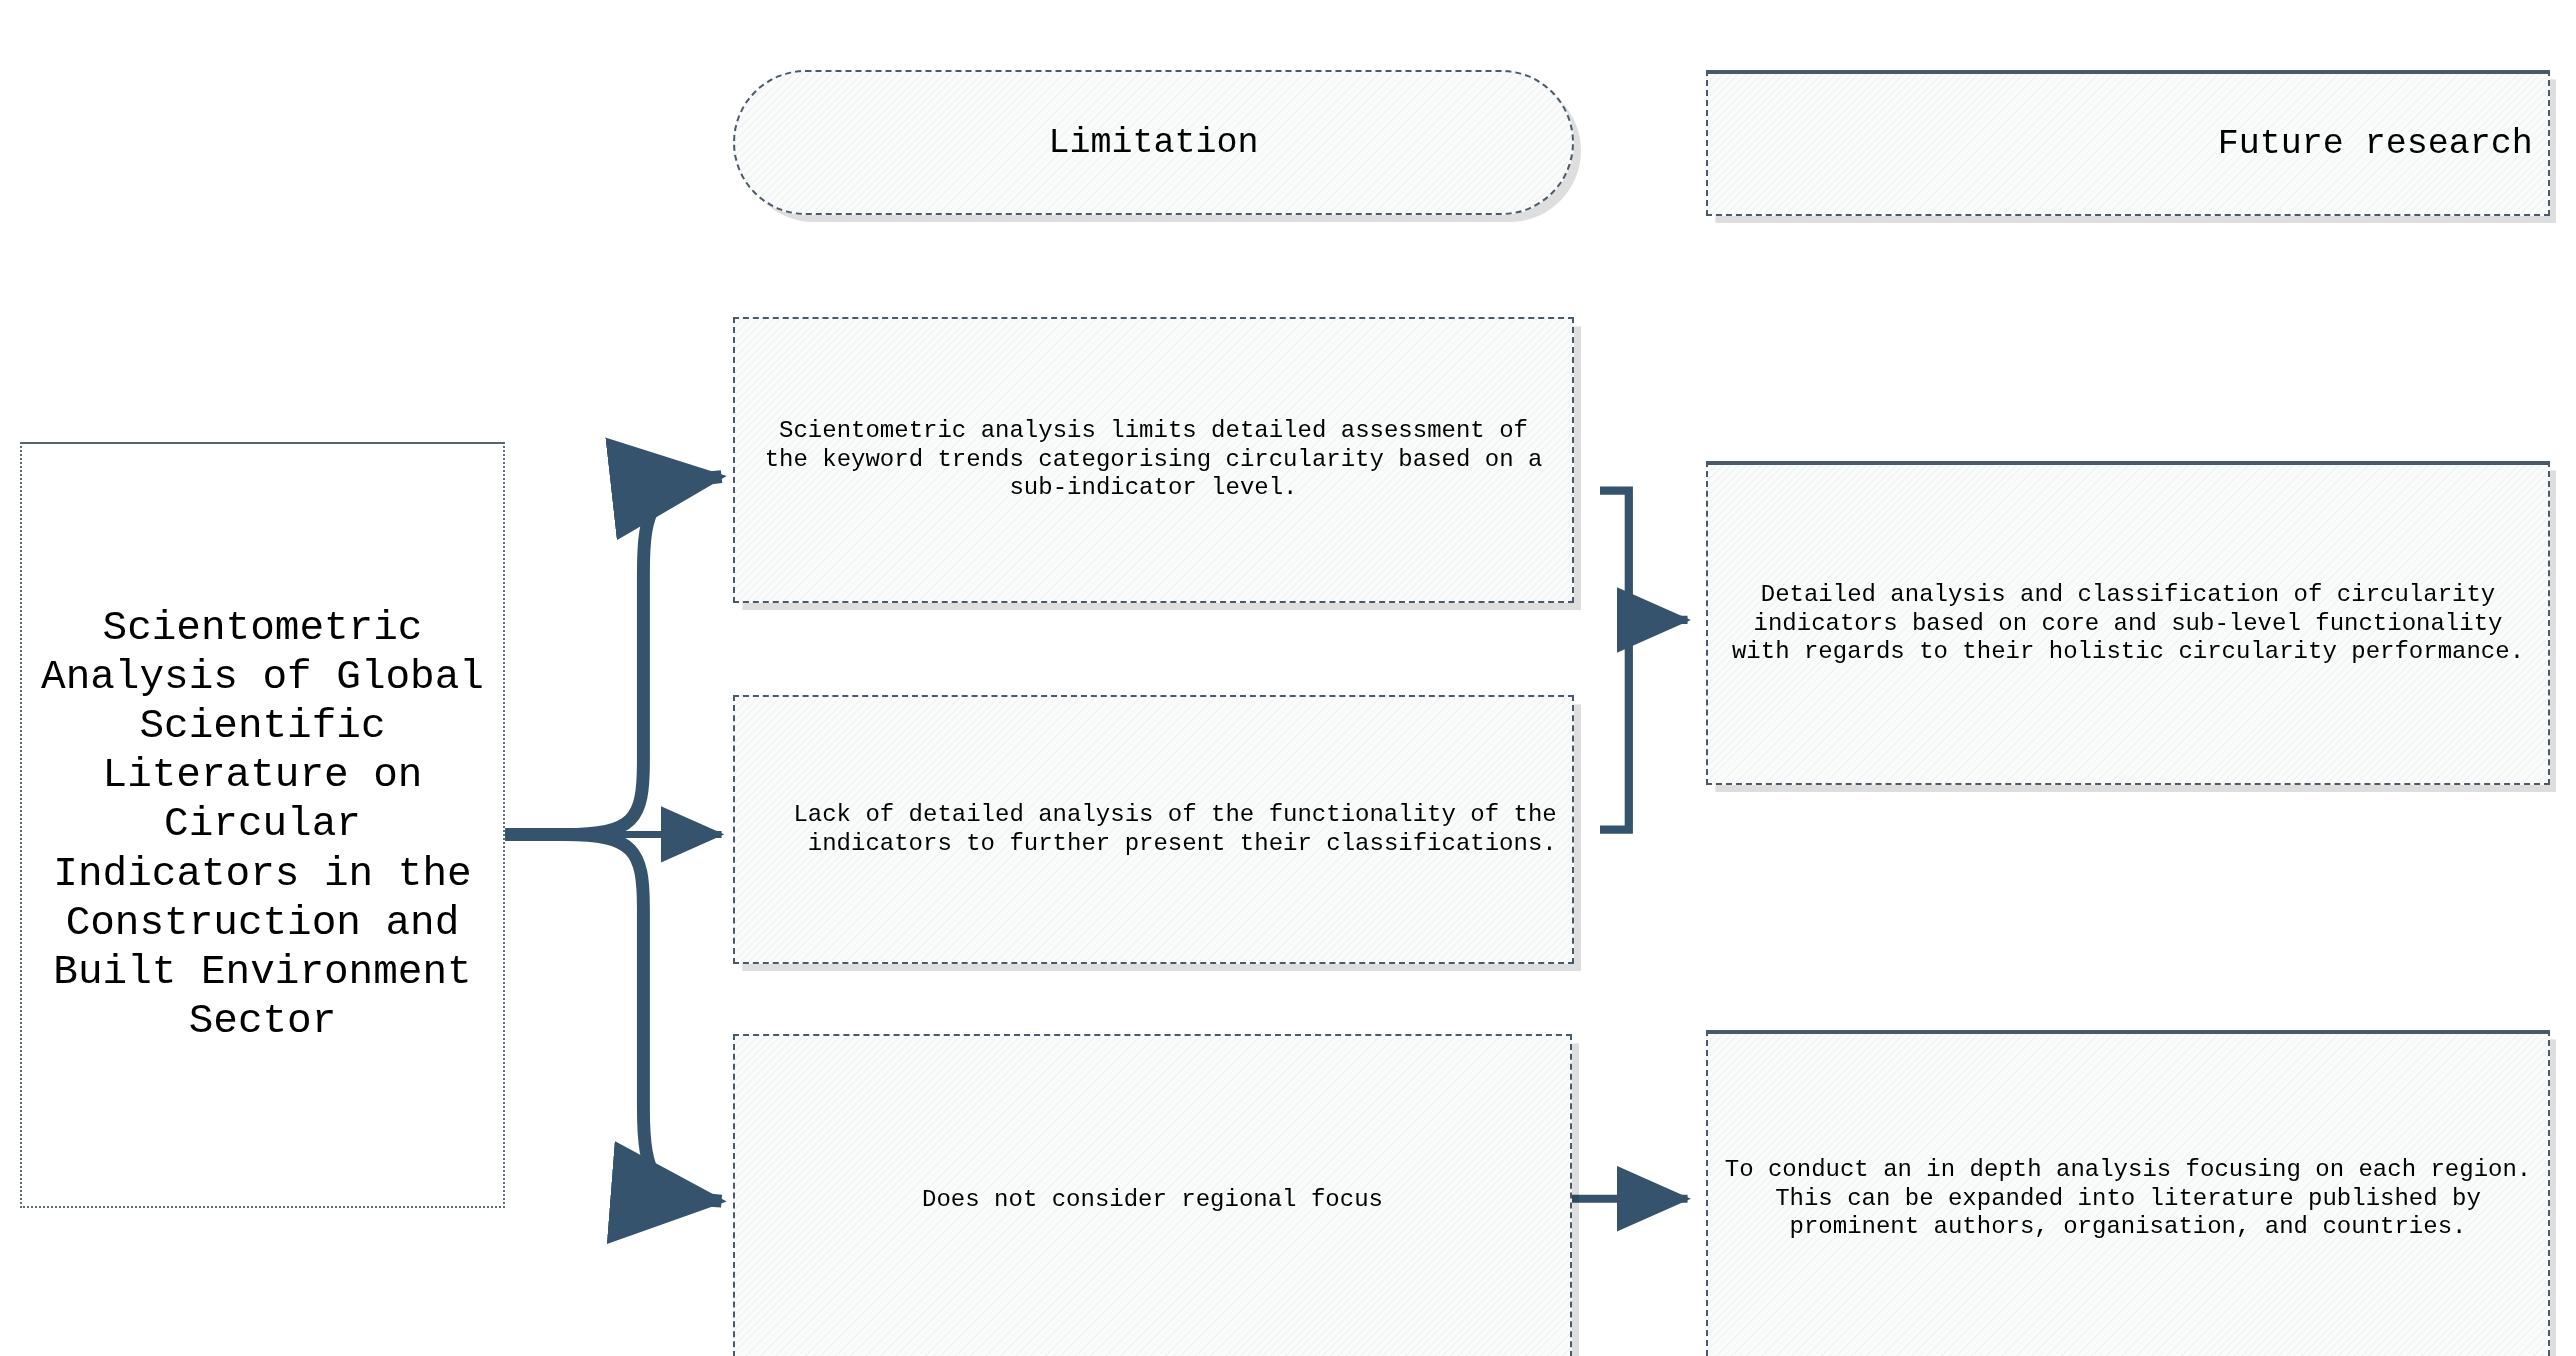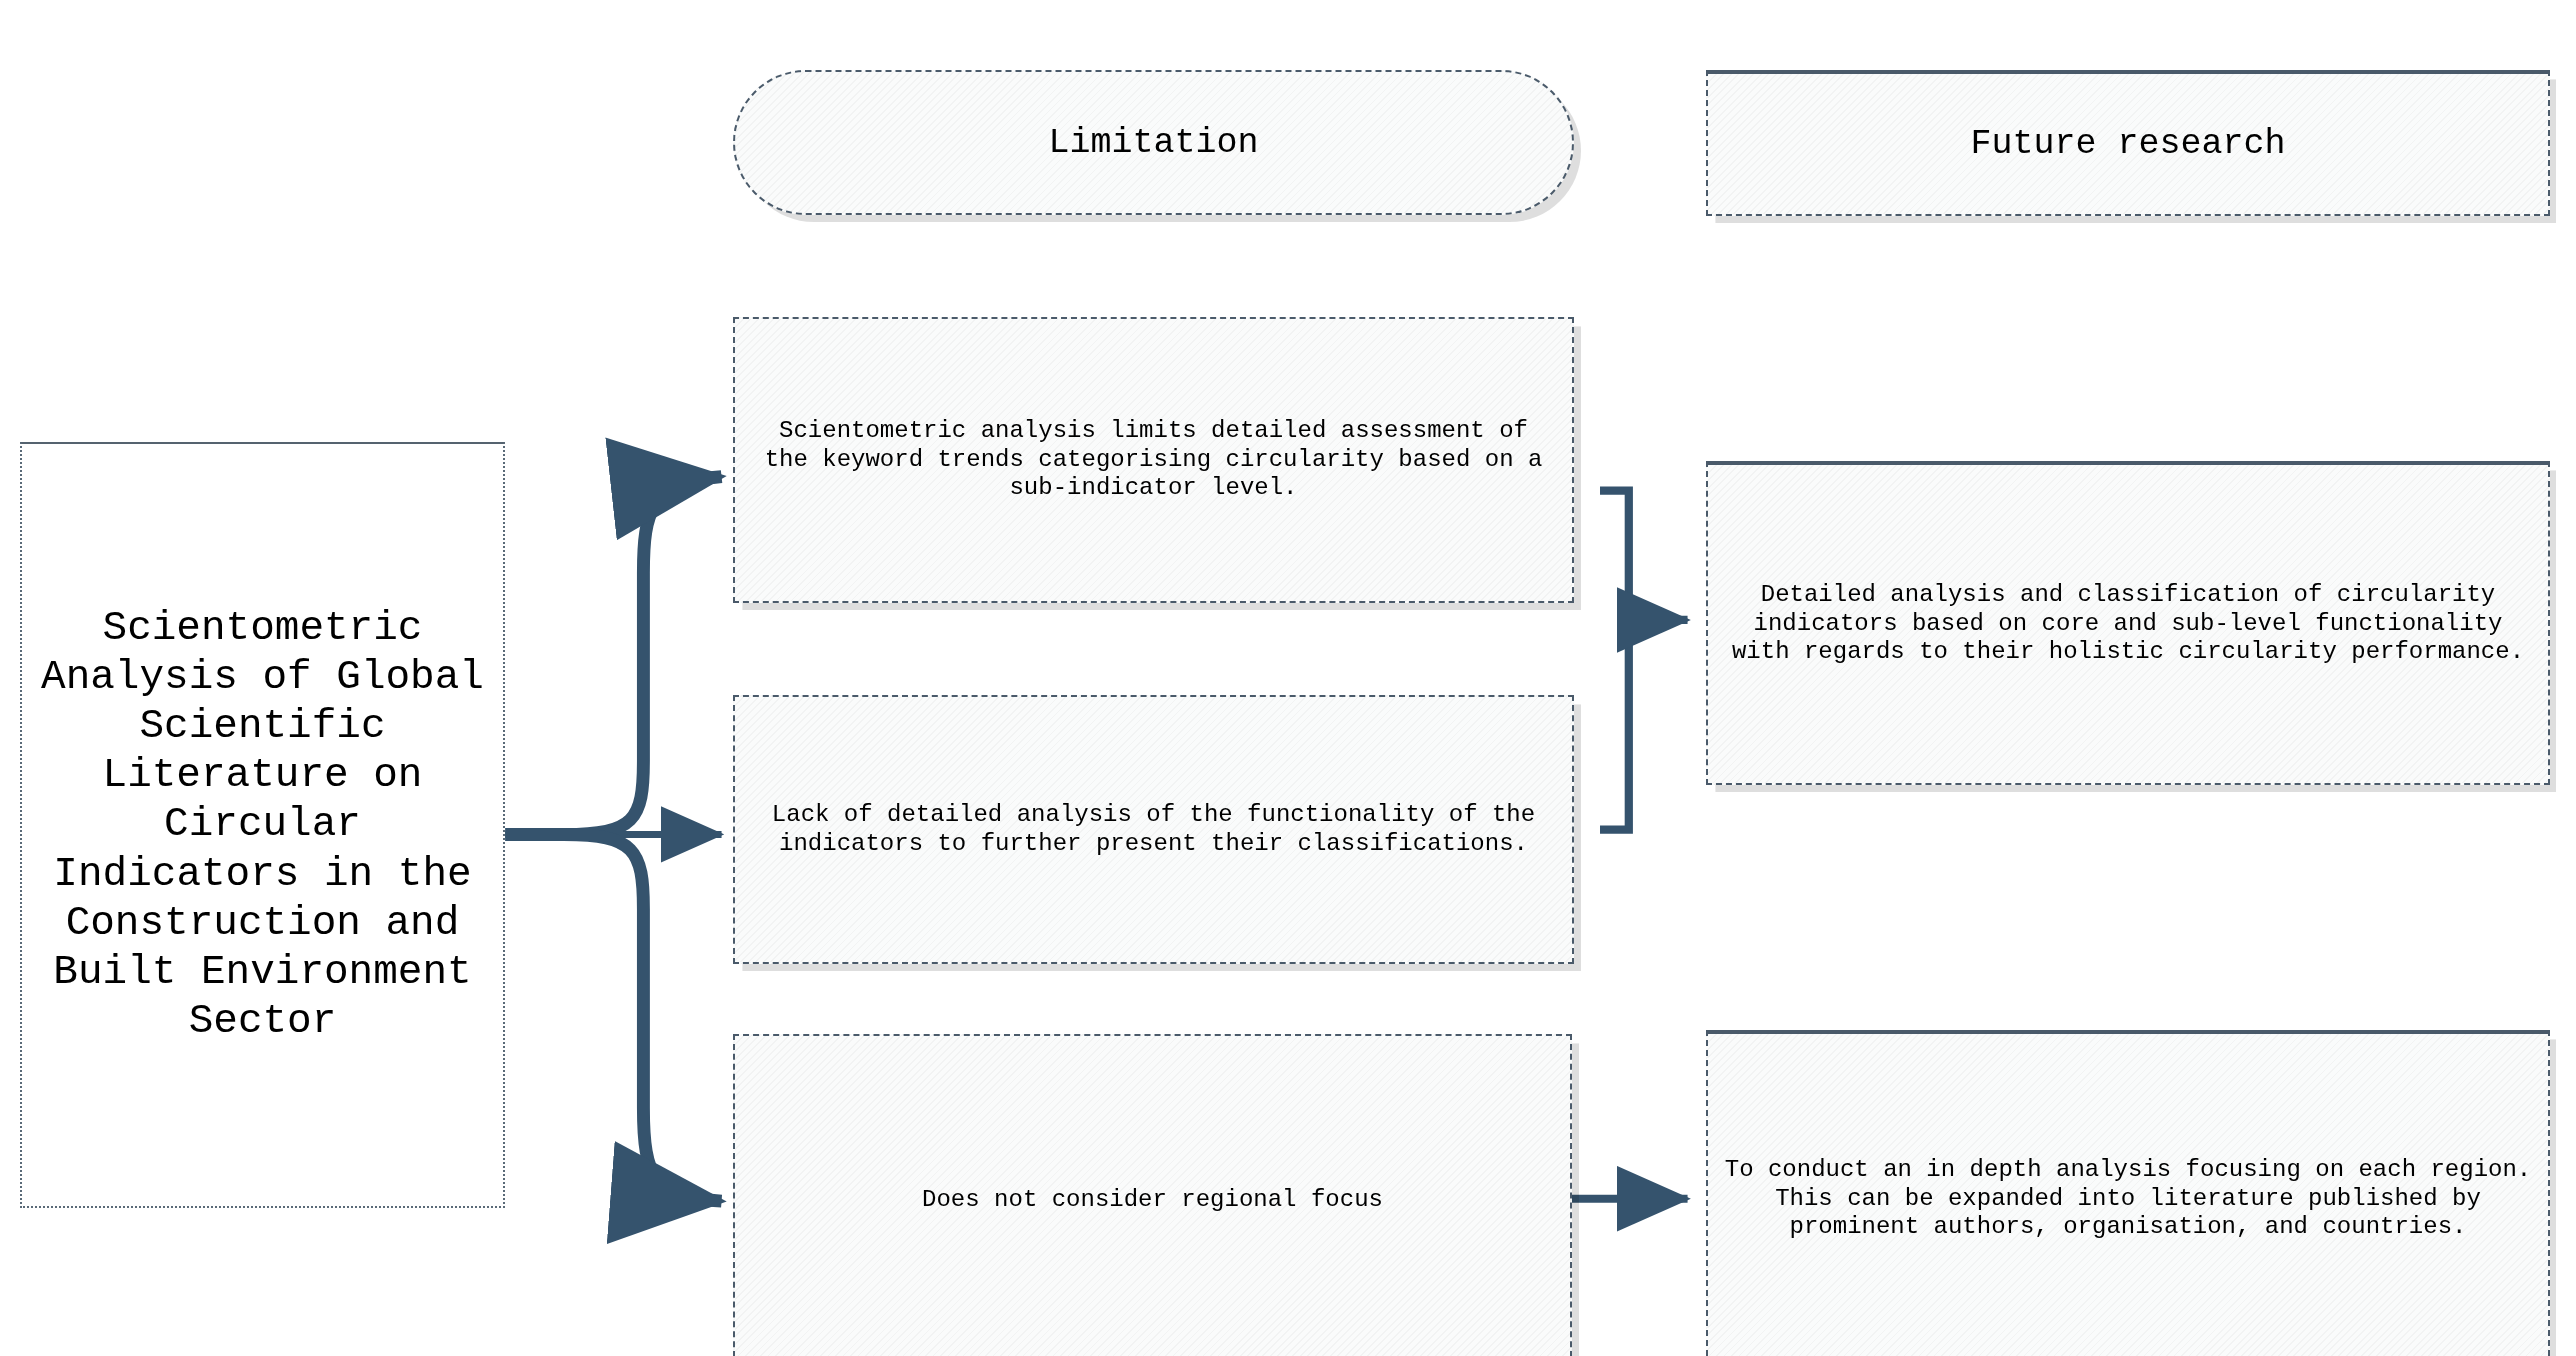--- a/index.html
+++ b/index.html
@@ -46,20 +46,21 @@
     padding: 0 15.3px;
     box-sizing: border-box;
   }
 
   
   .hdr-pill {
     border-radius: 5875px;
   }
   .hdr-rect {
     border-top: 4.7px solid #4a5a6a;
+    text-align: right;
   }
 
   
   .node.plain {
     background-color: #ffffff;
     background-image: none;
     border: 2.4px dotted #5a6a78;
     box-shadow: none;
   }
   .node.plain-top {
@@ -119,21 +120,21 @@
   </div>
 
   <div class="node plain plain-top t-anchor" style="left:20px; top:398px; width:485px; height:766px;">
     <span class="txt">Scientometric Analysis of Global Scientific Literature on Circular Indicators in the Construction and Built Environment Sector</span>
   </div>
 
   <div class="node t-body" style="left:733px; top:273px; width:841px; height:286px;">
     <span class="txt">Scientometric analysis limits detailed assessment of the keyword trends categorising circularity based on a sub-indicator level.</span>
   </div>
 
-  <div class="node t-body" style="left:733px; top:651px; width:841px; height:269px;">
+  <div class="node t-body" style="left:733px; top:651px; width:841px; height:269px;text-align:right;">
     <span class="txt">Lack of detailed analysis of the functionality of the indicators to further present their classifications.</span>
   </div>
 
   <div class="node t-body" style="left:733px; top:990px; width:839px; height:333px;">
     <span class="txt">Does not consider regional focus</span>
   </div>
 
   <div class="node top-rule t-body" style="left:1706px; top:417px; width:844px; height:324px;">
     <span class="txt">Detailed analysis and classification of circularity indicators based on core and sub-level functionality with regards to their holistic circularity performance.</span>
   </div>

